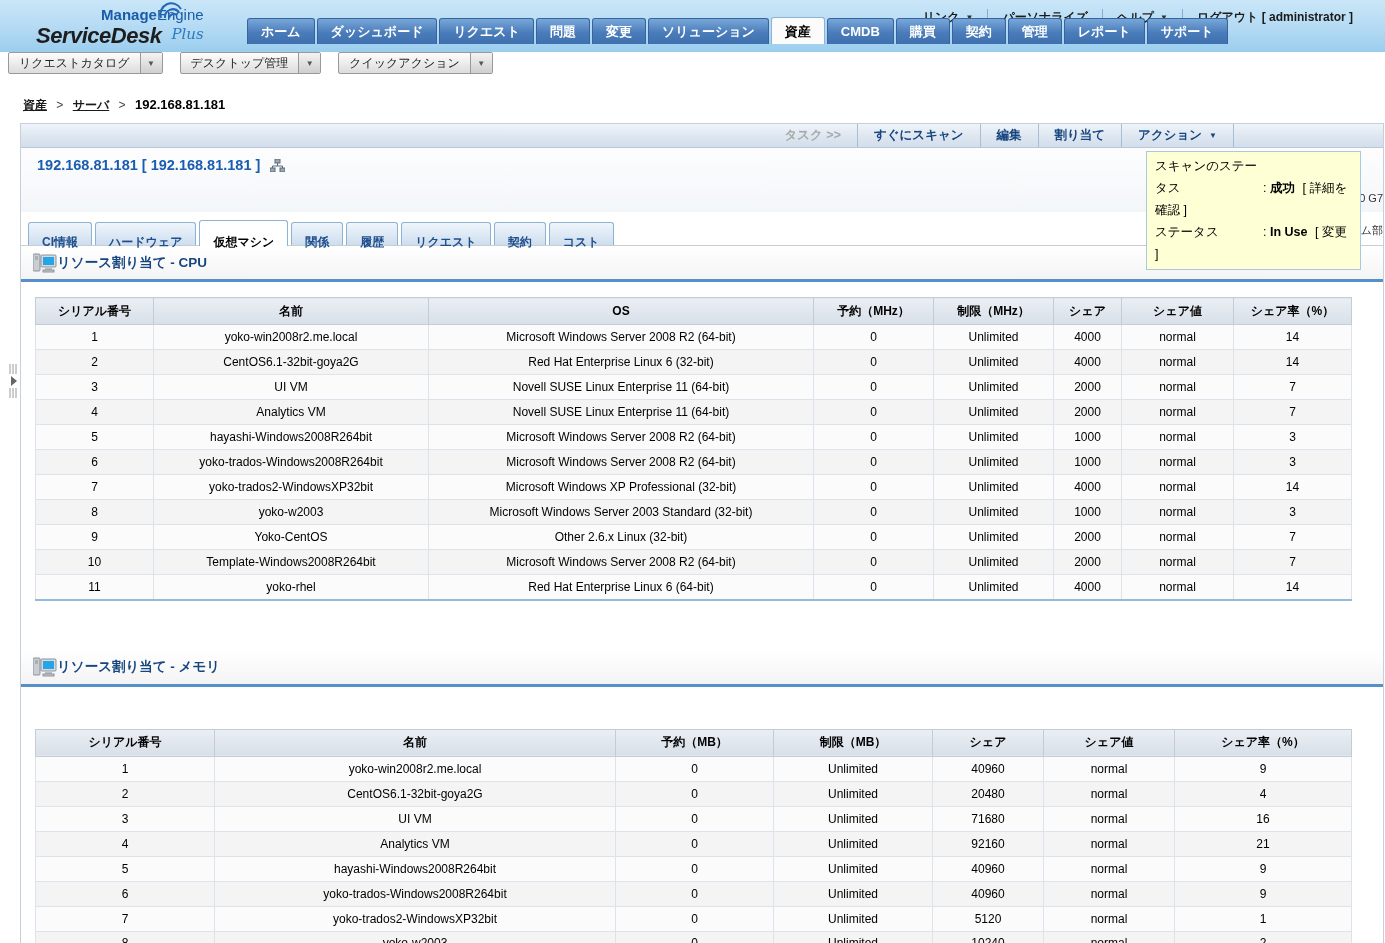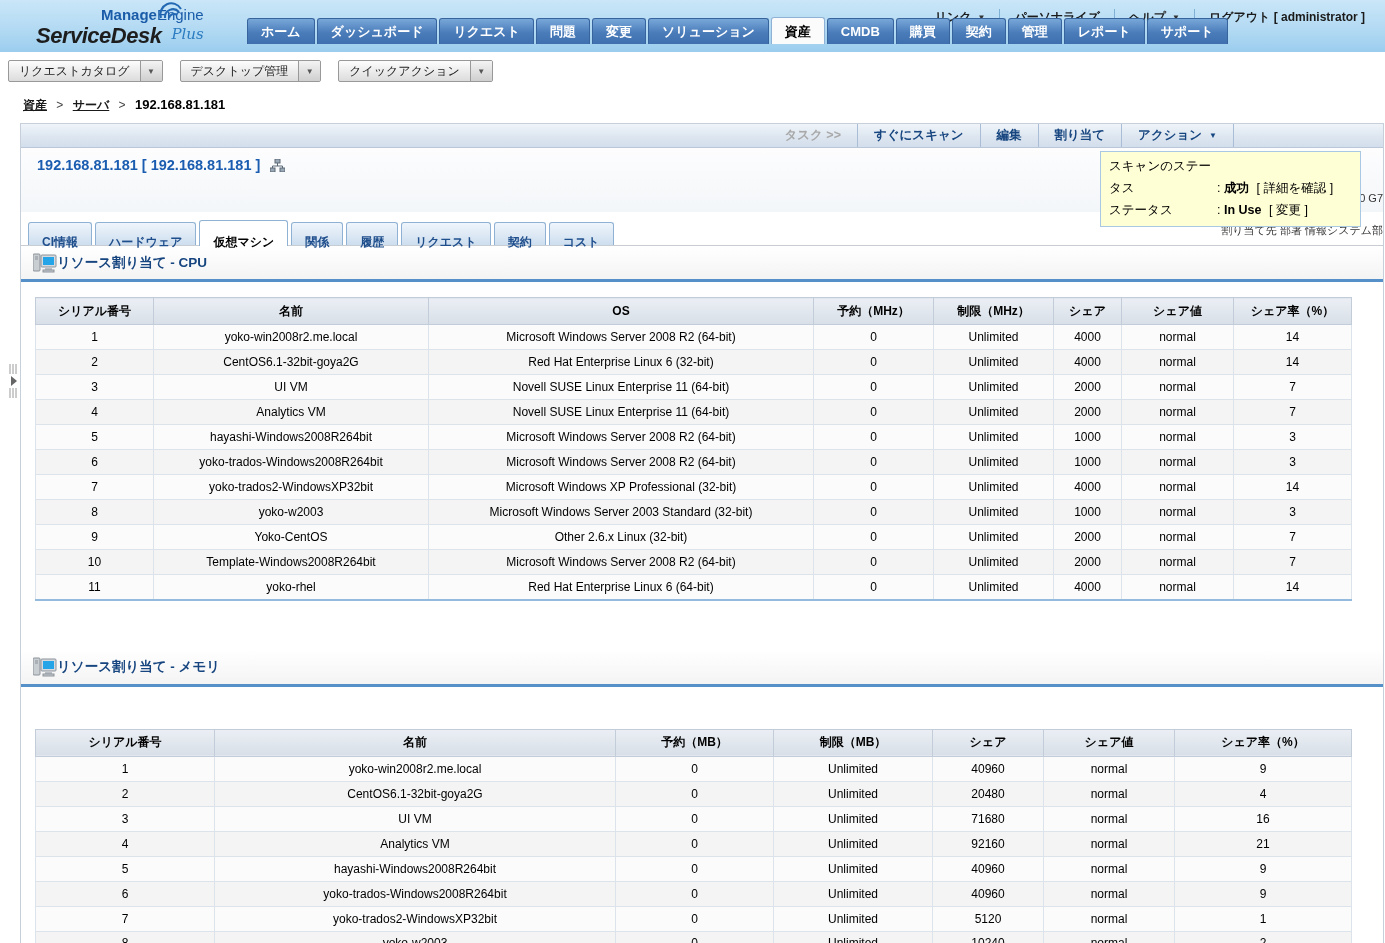--- a/index.html
+++ b/index.html
@@ -10,34 +10,34 @@
   .header { position:relative; height:52px;
     background:linear-gradient(180deg,#cae6f8 0%,#b3daf3 55%,#9bcdee 100%);text-align:right; }
   .logo { position:absolute; left:36px; top:7px; line-height:1.05; }
   .logo-top { position:relative; }
   .me-manage { color:#1b5ca9; font-weight:bold; font-size:15px; }
   .me-engine { color:#1b5ca9; font-size:15px; }
   .swirl { position:absolute; top:-7px; left:122px; }
   .sd { color:#1d1d1d; font-weight:bold; font-style:italic; font-size:22px; letter-spacing:-0.5px; }
   .plus { color:#2b7bc0; font-style:italic; font-size:15px; font-family:"DejaVu Serif",serif;
     position:relative; top:-4px; margin-left:10px; }
-  .top-links { position:absolute; right:6px; top:9px; display:flex; list-style:none; }
+  .top-links { position:absolute; right:18px; top:9px; display:flex; list-style:none; }
   .top-link { padding:0 14px; font-size:12px; font-weight:bold; color:#1a1a1a; cursor:pointer;
     border-left:1px solid #7fb0d6; display:flex; align-items:center; gap:6px; }
   .top-link:first-child { border-left:none; }
   .top-link .arr { font-size:8px; color:#333; }
   .nav-tabs { position:absolute; left:247px; bottom:8px; display:flex; gap:2px; align-items:flex-end; }
   .nav-tab { display:block; height:26px; line-height:26px; padding:0 13px; font-size:13px;
     font-weight:bold; color:#fff; text-decoration:none; cursor:pointer;
     background:linear-gradient(180deg,#78a7d8 0%,#4a7cba 55%,#3f6fae 100%);
     border:1px solid #38649e; border-bottom:none; border-radius:3px 3px 0 0; }
   .nav-tab.active { background:#fbfbfb; color:#000; border-color:#8fb2d4; height:27px; line-height:27px; }
 
   
-  .quickbar { height:30px; background:#fff; display:flex; align-items:flex-end; gap:17px; padding-left:8px; }
+  .quickbar { height:30px; background:#fff; display:flex; align-items:flex-start; gap:17px; padding-left:8px; }
   .dropdown-btn { display:flex; height:22px; border:1px solid #999; border-radius:2px;
     overflow:hidden; cursor:pointer; background:linear-gradient(180deg,#fdfdfd,#dcdcdc); }
   .dd-label { padding:0 10px; font-size:12px; color:#222; line-height:20px; }
   .dd-arrow { width:22px; border-left:1px solid #999; display:flex; align-items:center;
     justify-content:center; font-size:8px; color:#555;
     background:linear-gradient(180deg,#f3f3f3,#cfcfcf); }
 
   
   .breadcrumb { margin:15px 0 9px 23px; font-size:12px; }
   .bc-link { color:#1a1a1a; font-weight:bold; text-decoration:underline; cursor:pointer; }
@@ -54,21 +54,21 @@
   .ab-buttons { display:flex; height:100%; align-items:center; }
   .ab-btn { color:#16457f; font-weight:bold; padding:0 16px; border-left:1px solid #a9bed6;
     cursor:pointer; height:100%; display:flex; align-items:center; gap:7px; }
   .ab-btn .arr { font-size:8px; }
   .ab-spacer { width:150px; height:100%; border-left:1px solid #a9bed6; }
 
   .asset-head { position:relative; height:64px; padding:9px 0 0 16px;
     background:linear-gradient(180deg,#fdfdfe,#f3f6f9); }
   .asset-title { color:#1a5cb0; font-weight:bold; font-size:14.5px; display:flex; align-items:center; gap:10px; }
   .asset-line { font-size:11px; color:#333; margin-top:19px;text-align:right; }
-  .status-box { position:absolute; right:22px; top:3px; width:261px; background:#ffffd6;
+  .status-box { position:absolute; right:22px; top:3px; width:215px; background:#ffffd6;
     border:1px solid #a9c8e4; padding:4px 8px; font-size:12.5px; color:#000; line-height:1.75; }
   .sb-label { display:inline-block; width:108px; }
   .sb-value { font-weight:bold; }
   .sb-link { cursor:pointer; margin-left:4px; }
 
   
   .detail-tabs { display:flex; gap:3px; align-items:flex-end; padding-left:7px; margin-top:7px; height:26px; }
   .dtab { display:block; height:23px; line-height:23px; padding:8px 13px; font-size:12px; font-weight:bold;
     color:#1f4e8c; text-decoration:none; cursor:pointer;
     background:linear-gradient(180deg,#eff5fb,#cddeef);

